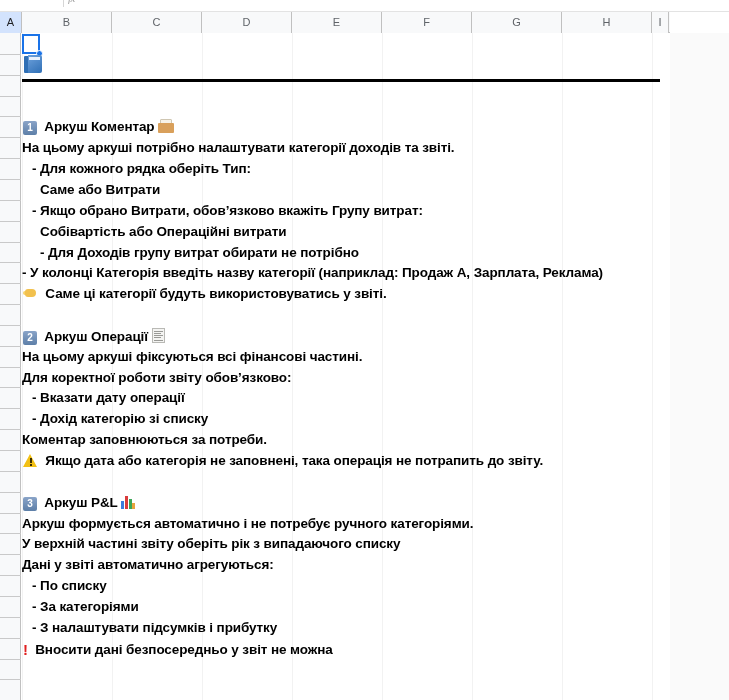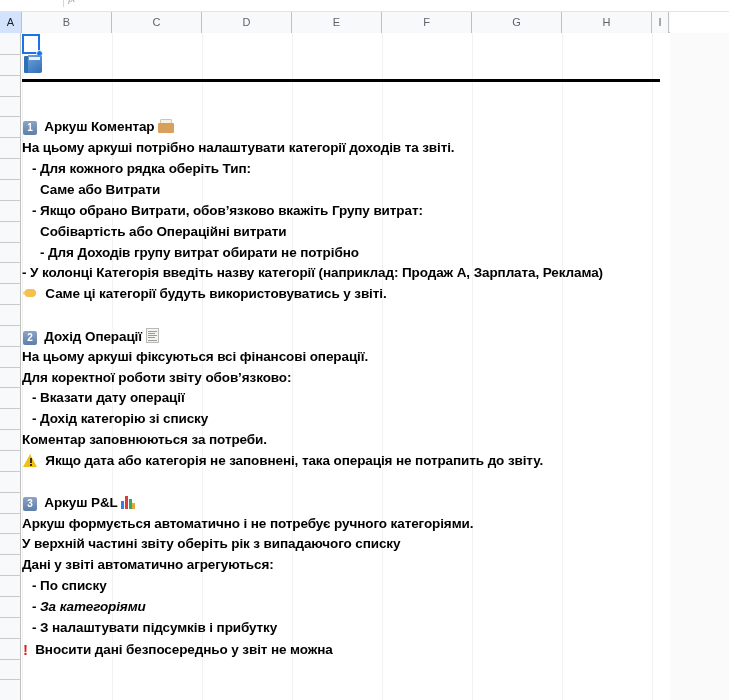--- a/index.html
+++ b/index.html
@@ -450,32 +450,32 @@
         <div class="title-underline"></div>
         <div class="line" style="top: 86.4px; left: 1px;"><span class="keycap">1</span>&nbsp;&nbsp;<span class="txt">Аркуш Коментар</span>&nbsp;<span class="cardbox-emoji"><span class="cardtop"></span><span class="bx"></span></span></div>
         <div class="line" style="top: 107.25px; left: 0px;"><span class="txt">На цьому аркуші потрібно налаштувати категорії доходів та звіті.</span></div>
         <div class="line" style="top: 128.1px; left: 10px; text-decoration: underline;"><span class="txt">- Для кожного рядка оберіть Тип:</span></div>
         <div class="line" style="top: 148.95px; left: 18px;"><span class="txt">Саме або Витрати</span></div>
         <div class="line" style="top: 169.8px; left: 10px;"><span class="txt">- Якщо обрано Витрати, обов’язково вкажіть Групу витрат:</span></div>
         <div class="line" style="top: 190.65px; left: 18px;"><span class="txt">Собівартість або Операційні витрати</span></div>
         <div class="line" style="top: 211.5px; left: 10px; margin-left: 8px;"><span class="txt">- Для Доходів групу витрат обирати не потрібно</span></div>
         <div class="line" style="top: 232.35px; left: 0;"><span class="txt">- У колонці Категорія введіть назву категорії (наприклад: Продаж А, Зарплата, Реклама)</span></div>
         <div class="line" style="top: 253.2px; left: 1px;"><span class="hand-emoji"><span class="fing"></span><span class="palm"></span></span>&nbsp;&nbsp;<span class="txt">Саме ці категорії будуть використовуватись у звіті.</span></div>
-        <div class="line" style="top: 294.9px; left: 1px;"><span class="keycap">2</span>&nbsp;&nbsp;<span class="txt">Дохід Операції</span>&nbsp;<span class="receipt-emoji"><span class="pg"></span><i style="top:3px;width:9px"></i><i style="top:5.2px;width:7px"></i><i style="top:7.4px;width:9px"></i><i style="top:9.600000000000001px;width:7px"></i><i style="top:11.8px;width:9px"></i></span></div>
-        <div class="line" style="top: 315.75px; left: 0px;"><span class="txt">На цьому аркуші фіксуються всі фінансові операції.</span></div>
+        <div class="line" style="top: 294.9px; left: 1px;"><span class="keycap">2</span>&nbsp;&nbsp;<span class="txt">Аркуш Операції</span>&nbsp;<span class="receipt-emoji"><span class="pg"></span><i style="top:3px;width:9px"></i><i style="top:5.2px;width:7px"></i><i style="top:7.4px;width:9px"></i><i style="top:9.600000000000001px;width:7px"></i><i style="top:11.8px;width:9px"></i></span></div>
+        <div class="line" style="top: 315.75px; left: 0px;"><span class="txt">На цьому аркуші фіксуються всі фінансові частині.</span></div>
         <div class="line" style="top: 336.6px; left: 0px;"><span class="txt">Для коректної роботи звіту обов’язково:</span></div>
         <div class="line" style="top: 357.45px; left: 10px;"><span class="txt">- Вказати дату операції</span></div>
         <div class="line" style="top: 378.3px; left: 10px;"><span class="txt">- Дохід категорію зі списку</span></div>
         <div class="line" style="top: 399.15px; left: 0px;"><span class="txt">Коментар заповнюються за потреби.</span></div>
         <div class="line" style="top: 420px; left: 1px;"><span class="warn-emoji"><span class="tri"></span><span class="bang"></span><span class="dot"></span></span>&nbsp;&nbsp;<span class="txt">Якщо дата або категорія не заповнені, така операція не потрапить до звіту.</span></div>
         <div class="line" style="top: 461.7px; left: 1px;"><span class="keycap">3</span>&nbsp;&nbsp;<span class="txt">Аркуш P&amp;L</span>&nbsp;<span class="chart-emoji"><b style="left:0;height:8px;background:#3b7ddd"></b><b style="left:4px;height:13px;background:#d93c3c"></b><b style="left:8px;height:10px;background:#3aa757"></b><b style="left:11px;height:6px;background:#e8a33d"></b></span></div>
         <div class="line" style="top: 482.55px; left: 0px;"><span class="txt">Аркуш формується автоматично і не потребує ручного категоріями.</span></div>
         <div class="line" style="top: 503.4px; left: 0px;"><span class="txt">У верхній частині звіту оберіть рік з випадаючого списку</span></div>
         <div class="line" style="top: 524.25px; left: 0px;"><span class="txt">Дані у звіті автоматично агрегуються:</span></div>
         <div class="line" style="top: 545.1px; left: 10px;"><span class="txt">- По списку</span></div>
-        <div class="line" style="top: 565.95px; left: 10px; font-style: italic;"><span class="txt">- За категоріями</span></div>
+        <div class="line" style="top: 565.95px; left: 10px;"><span class="txt">- За категоріями</span></div>
         <div class="line" style="top: 586.8px; left: 10px;"><span class="txt">- З налаштувати підсумків і прибутку</span></div>
         <div class="line" style="top: 607.65px; left: 1px;"><span class="bang-emoji">!</span>&nbsp;&nbsp;<span class="txt">Вносити дані безпосередньо у звіт не можна</span></div>
       </div>
   </div>
 
   <div class="grid-right-pad"></div>
 </div>
 
 </body></html>

